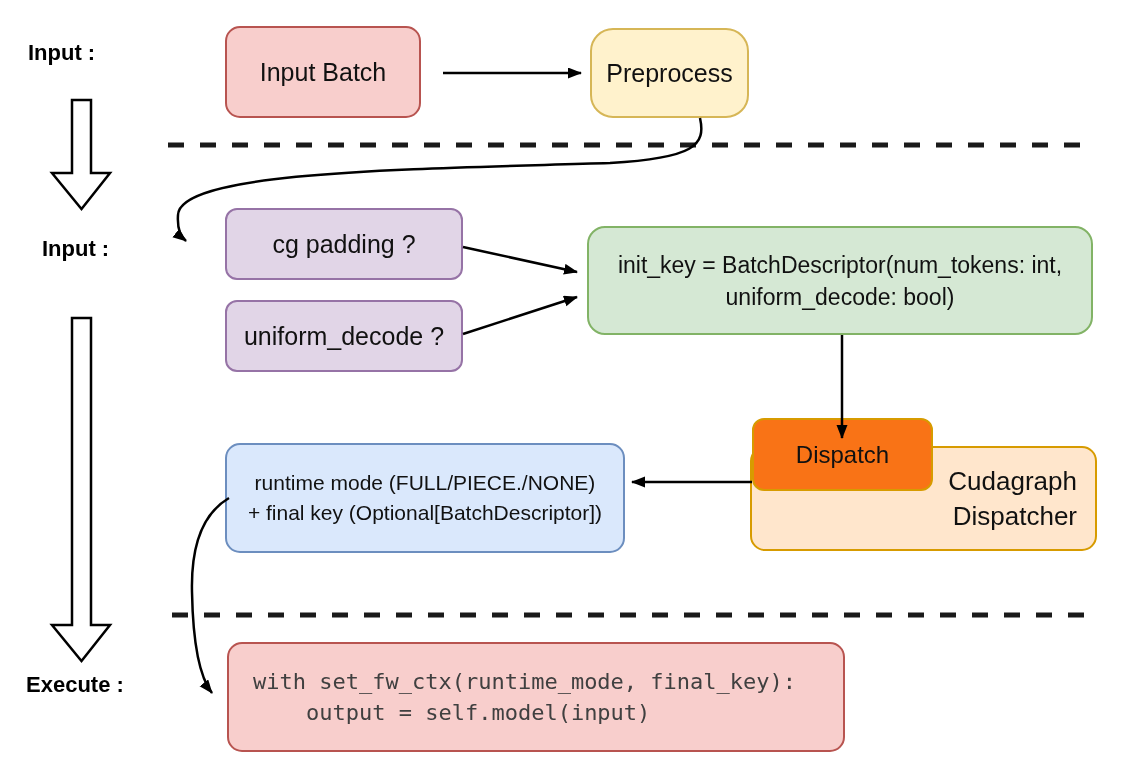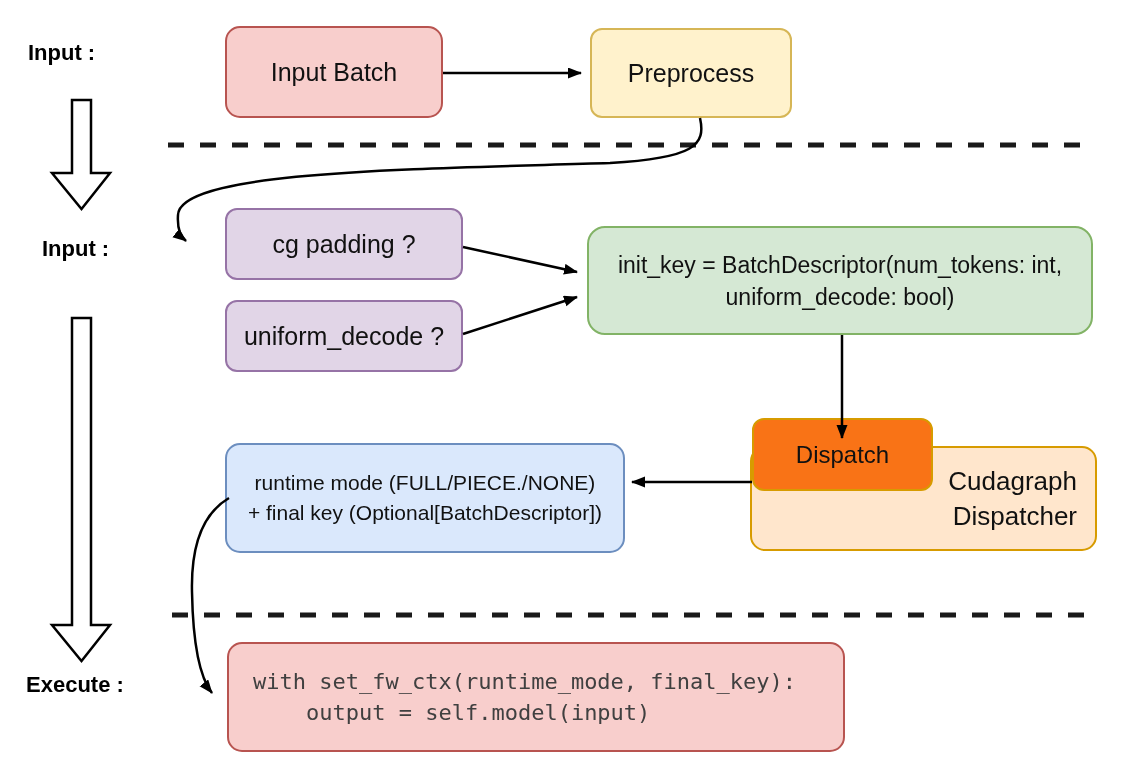--- a/index.html
+++ b/index.html
@@ -22,23 +22,23 @@
     box-sizing:border-box;
     display:flex;
     flex-direction:column;
     align-items:center;
     justify-content:center;
     text-align:center;
     color:#111111;
     border:2px solid #000;
   }
   .node span{display:block;white-space:pre;}
-  .n-input-batch{left:225px;top:26px;width:218px;height:92px;border-radius:15px;
+  .n-input-batch{left:225px;top:26px;width:196px;height:92px;border-radius:15px;
     background:#f8cecc;border-color:#b85450;font-size:25px;}
-  .n-preprocess{left:590px;top:28px;width:202px;height:90px;border-radius:12px;
+  .n-preprocess{left:590px;top:28px;width:159px;height:90px;border-radius:23px;
     background:#fff2cc;border-color:#d6b656;font-size:25px;}
   .n-cg-padding{left:225px;top:208px;width:238px;height:72px;border-radius:12px;
     background:#e1d5e7;border-color:#9673a6;font-size:25px;}
   .n-uniform-decode{left:225px;top:300px;width:238px;height:72px;border-radius:12px;
     background:#e1d5e7;border-color:#9673a6;font-size:25px;}
   .n-init-key{left:587px;top:226px;width:506px;height:109px;border-radius:18px;
     background:#d5e8d4;border-color:#82b366;font-size:23px;line-height:32px;}
   .n-cudagraph{left:750px;top:446px;width:347px;height:105px;border-radius:15px;
     background:#ffe6cc;border-color:#d79b00;font-size:26px;line-height:35px;
     align-items:flex-end;padding-right:18px;}

